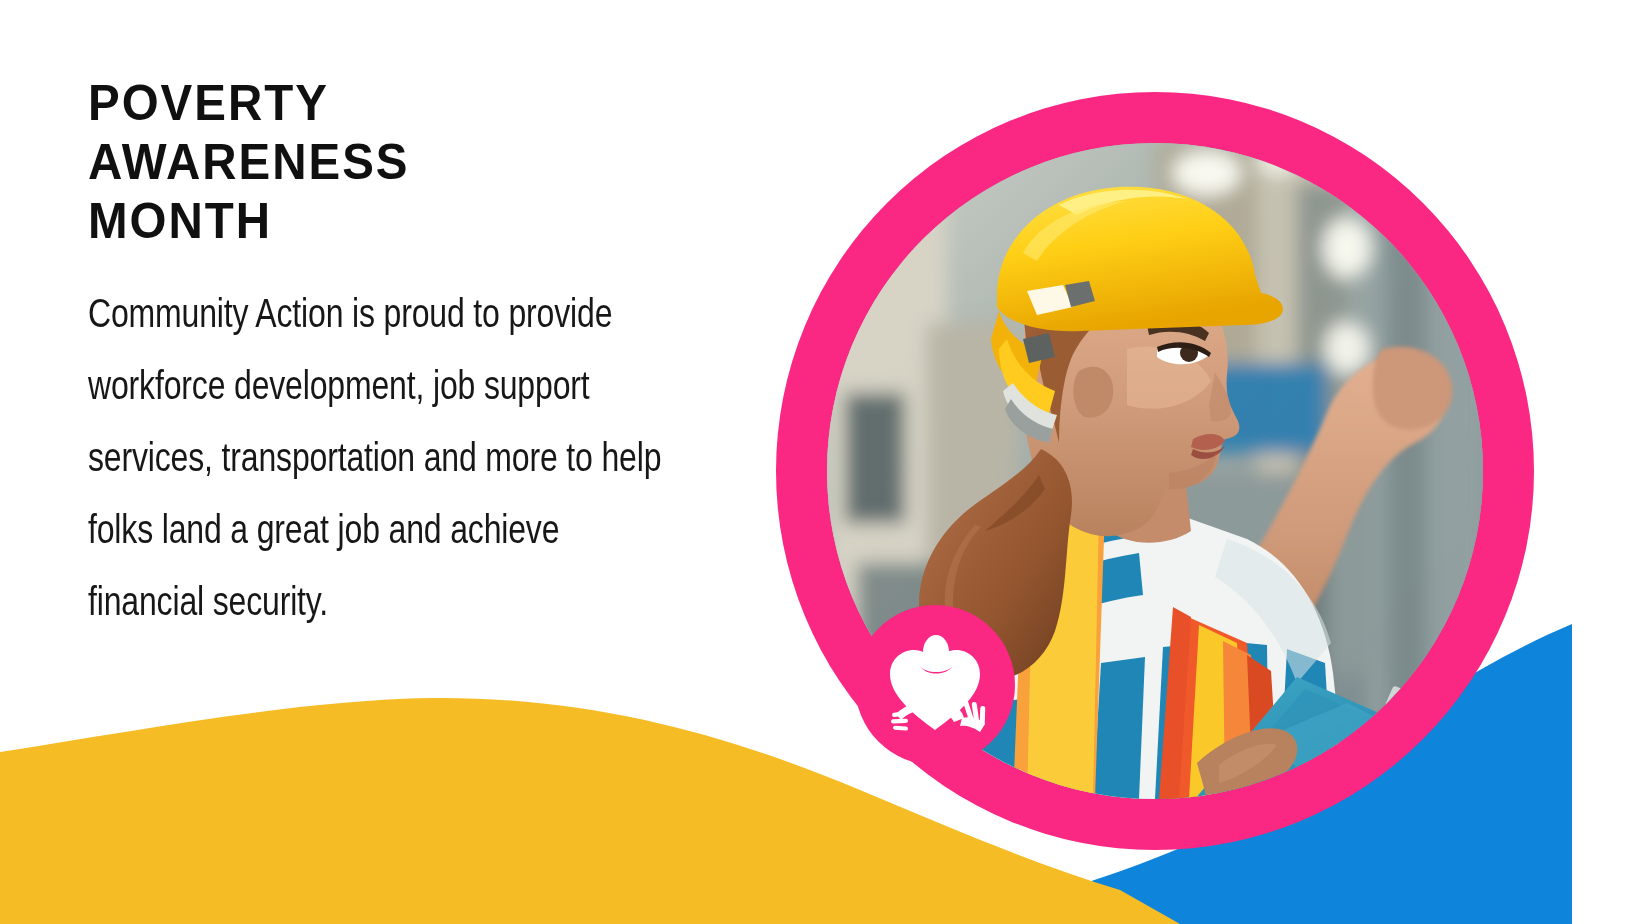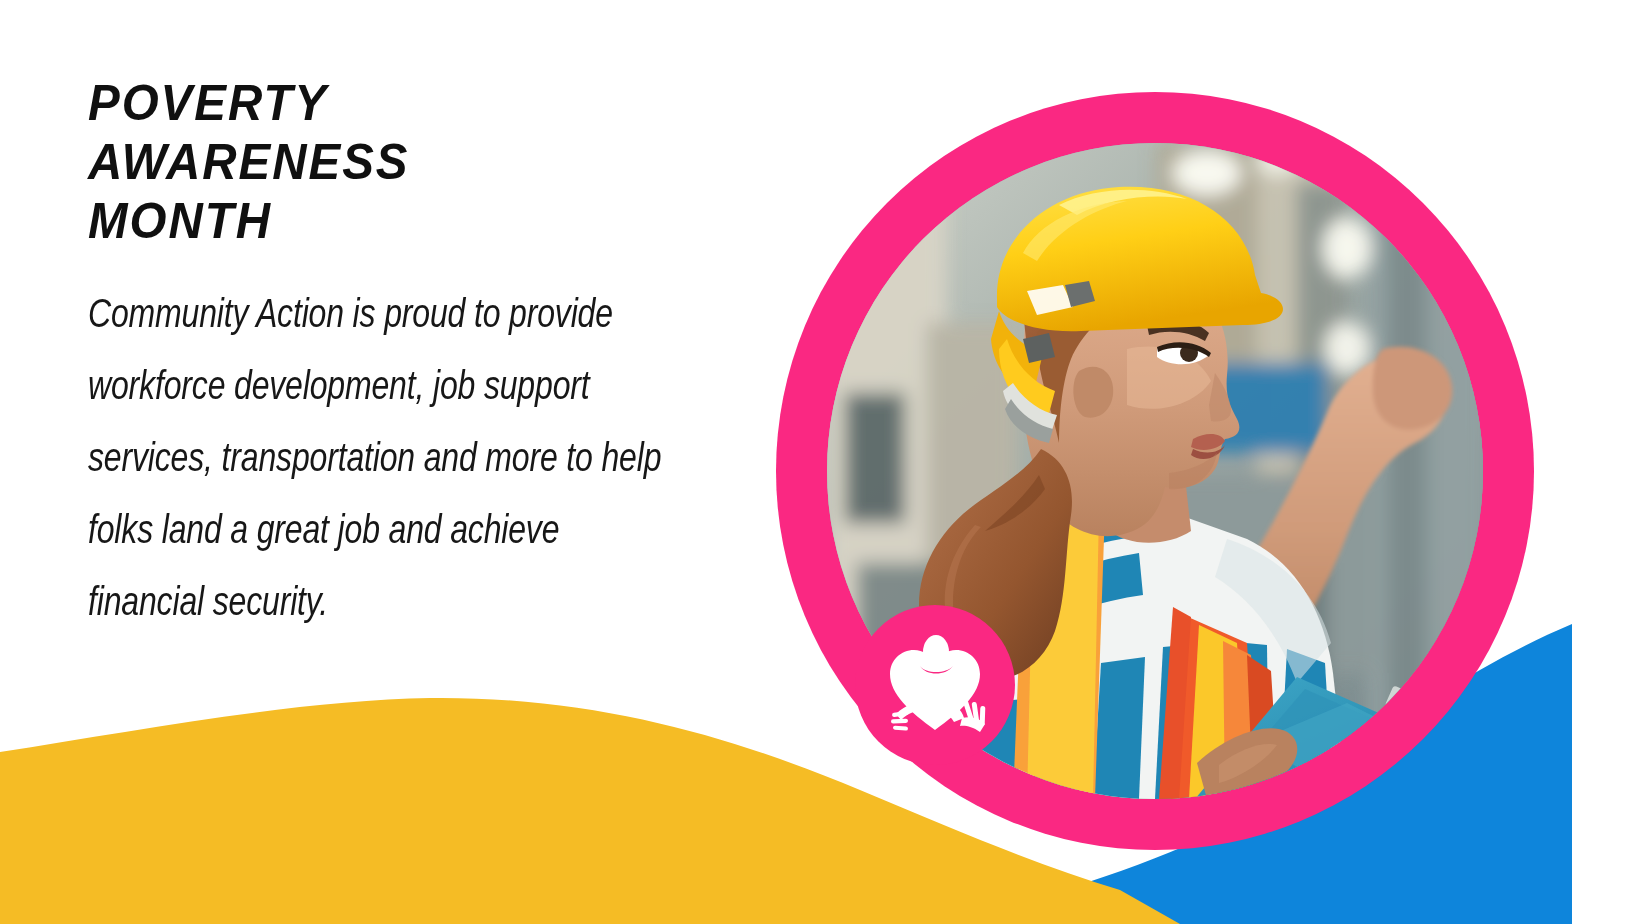--- a/index.html
+++ b/index.html
@@ -7,21 +7,20 @@
     padding: 0;
     background: #ffffff;
   }
   #stage {
     position: relative;
     width: 1572px;
     height: 924px;
     background: #ffffff;
     overflow: hidden;
     font-family: "Liberation Sans", sans-serif;
-    font-style: italic;
   }
 
   
   .wave-layer {
     position: absolute;
     left: 0; top: 0;
     width: 1640px; height: 924px;
     pointer-events: none;
   }
 

